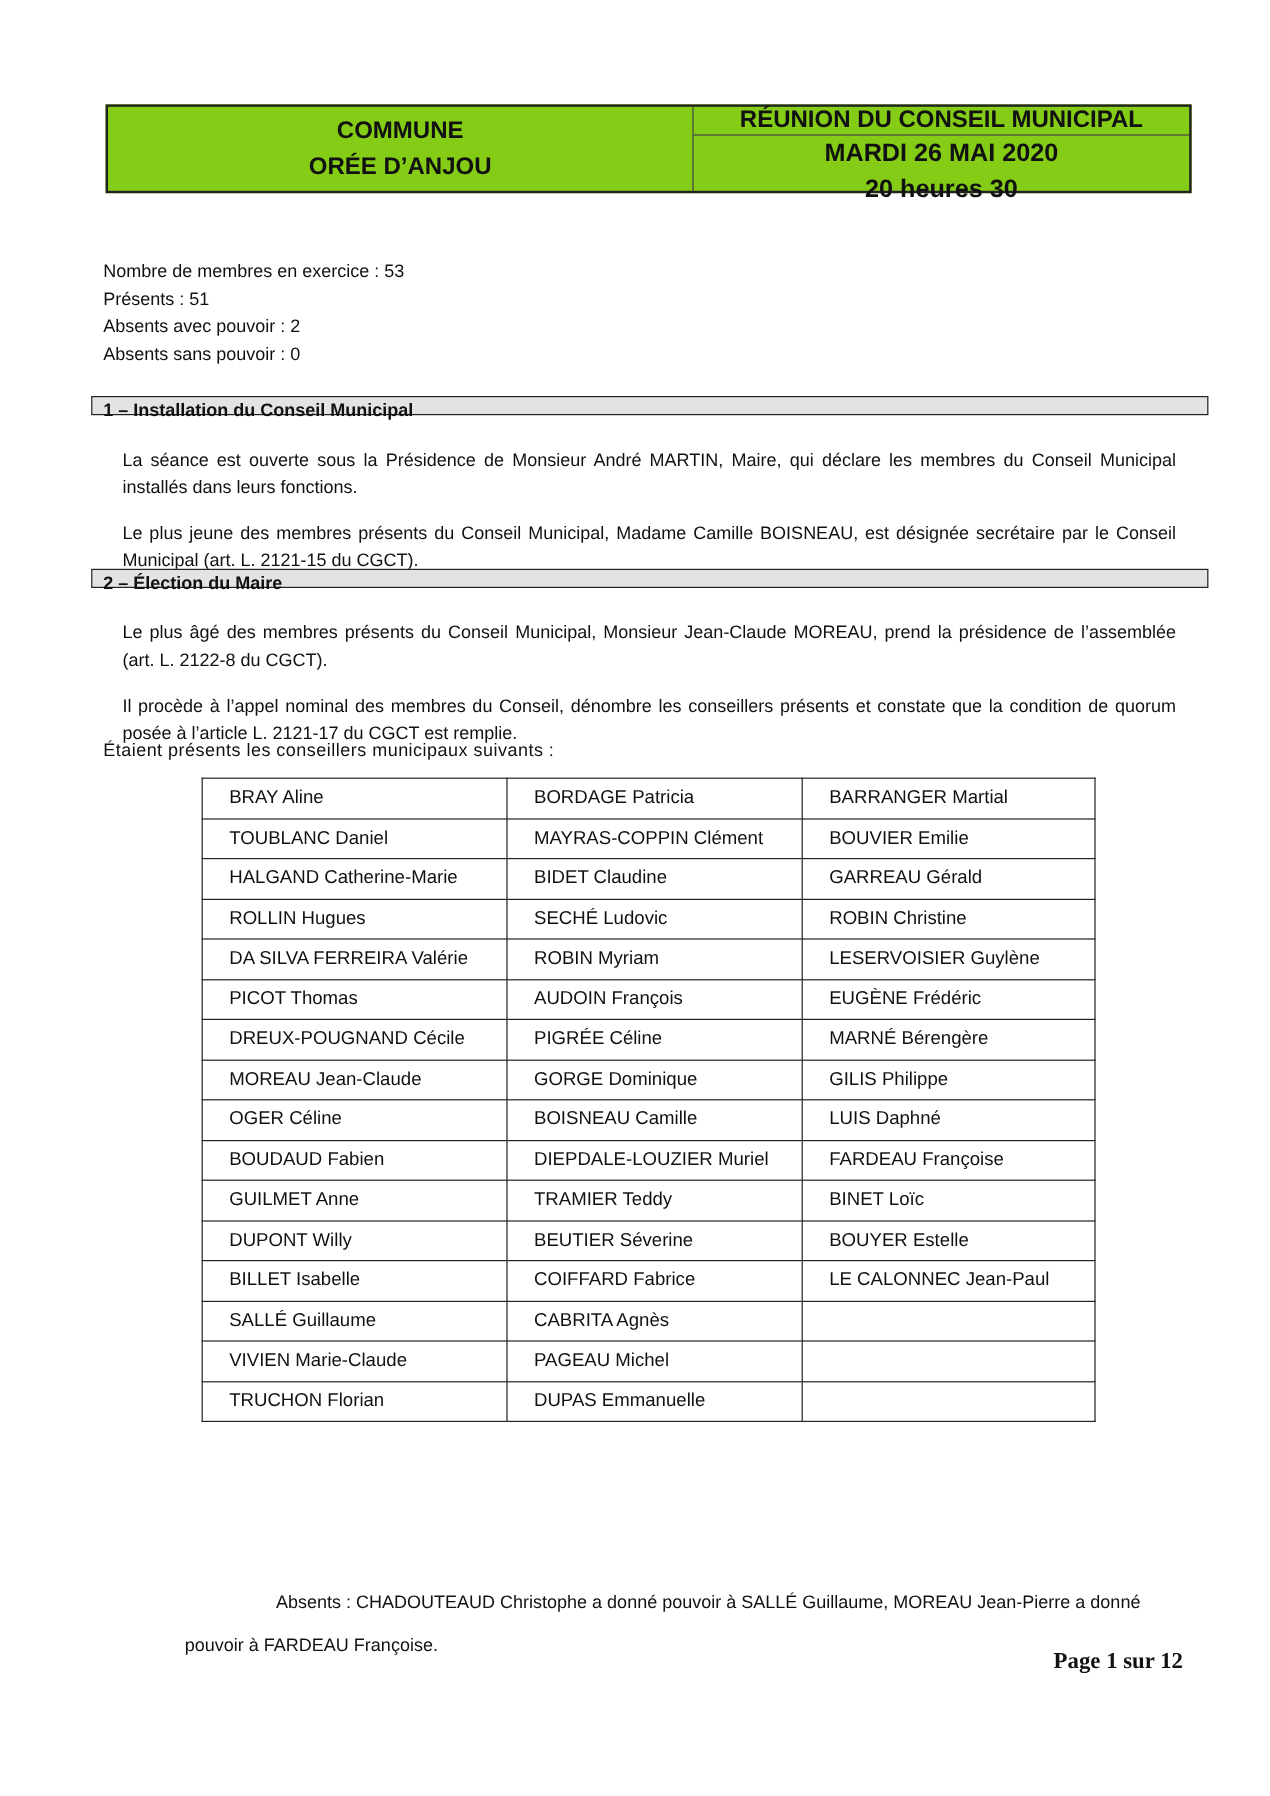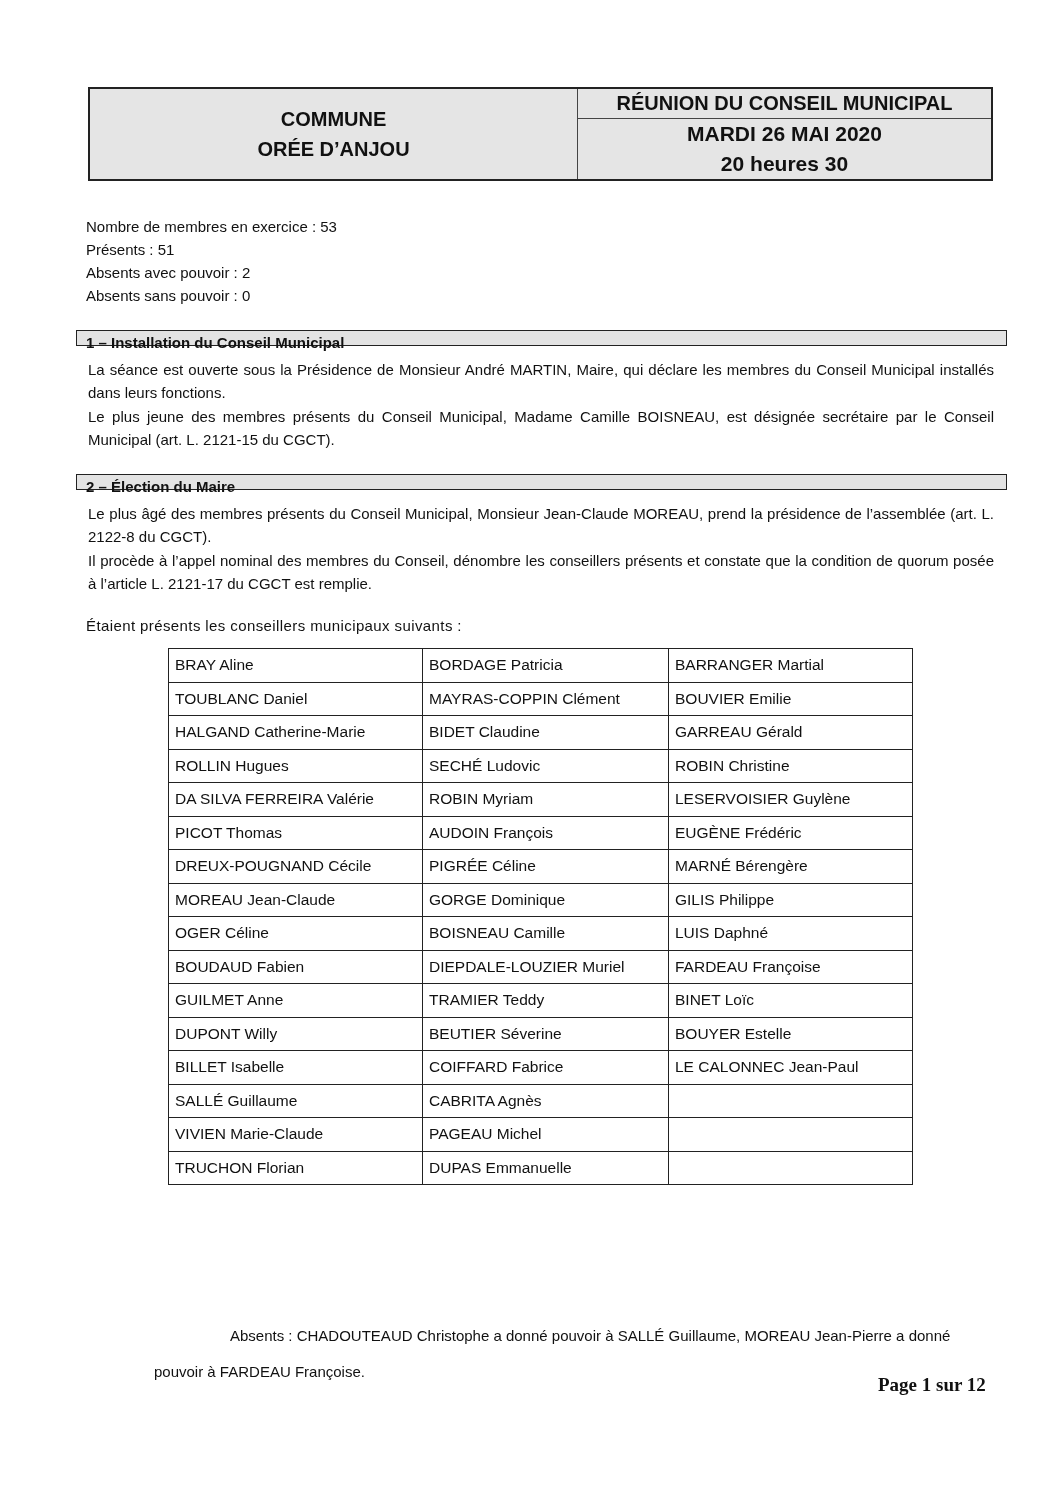--- a/index.html
+++ b/index.html
@@ -1,28 +1,28 @@
 <!DOCTYPE html>
 <html><head>
 <meta charset="utf-8">
 <style>
   html, body { margin: 0; padding: 0; background: #ffffff; }
   body { width: 1058px; height: 1497px; position: relative; font-family: "Liberation Sans", "DejaVu Sans", sans-serif; color: #111; overflow: hidden; }
-  .header-table { position: absolute; left: 88px; top: 87px; width: 905px; height: 94px; border: 2px solid #222; background: #e5e5e5; box-sizing: border-box; display: flex; }
+  .header-table { position: absolute; left: 88px; top: 87px; width: 905px; height: 74px; border: 2px solid #222; background: #84cc16; box-sizing: border-box; display: flex; }
   .header-left { width: 487px; border-right: 1px solid #444; display: flex; flex-direction: column; justify-content: center; align-items: center; font-weight: bold; font-size: 20px; line-height: 30px; }
   .header-right { flex: 1; display: flex; flex-direction: column; }
   .header-right .top { height: 31px; border-bottom: 1px solid #444; display: flex; align-items: center; justify-content: center; font-weight: bold; font-size: 20px; }
   .header-right .bottom { flex: 1; display: flex; flex-direction: column; justify-content: center; align-items: center; font-weight: bold; font-size: 21px; line-height: 30px; }
   .counts { position: absolute; left: 86px; top: 215px; font-size: 15px; line-height: 23px; }
   .section-head { position: absolute; left: 76px; width: 931px; height: 16px; border: 1px solid #222; background: #e3e3e3; box-sizing: border-box; font-size: 15px; font-weight: bold; padding-left: 9px; line-height: 24px; }
   .para { position: absolute; left: 86px; width: 910px; font-size: 15px; line-height: 22.5px; text-align: justify; }
-  .para p { margin: 2px; }
+  .para p { margin: 16px; }
   .intro { position: absolute; left: 86px; top: 617px; font-size: 15px; letter-spacing: 0.4px; }
   table.members { position: absolute; left: 168px; top: 648px; border-collapse: collapse; width: 745px; }
-  table.members td { border: 1.5px solid #222; height: 33.5px; padding: 0 6px; font-size: 15.5px; box-sizing: border-box; white-space: nowrap; }
+  table.members td { border: 1.5px solid #222; height: 33.5px; padding: 0 22px; font-size: 15.5px; box-sizing: border-box; white-space: nowrap; }
   table.members td.c1 { width: 254px; }
   table.members td.c2 { width: 246px; }
   .absents { position: absolute; left: 136px; top: 1318px; width: 836px; font-size: 15px; line-height: 36px; margin-left: 18px; }
   .absents .indent { display: inline-block; width: 76px; }
   .pagenum { position: absolute; left: 878px; top: 1374px; font-family: "Liberation Serif", "DejaVu Serif", serif; font-weight: bold; font-size: 19px; }
 </style>
 </head>
 <body>
 
 <div class="header-table">

